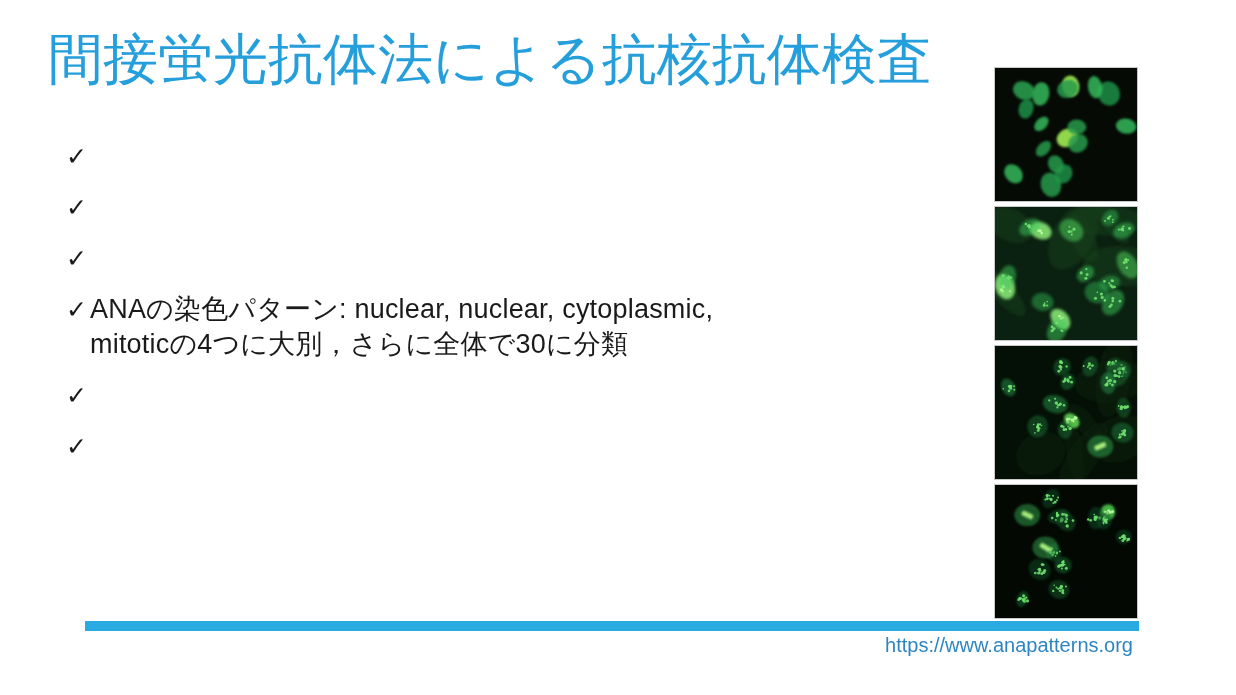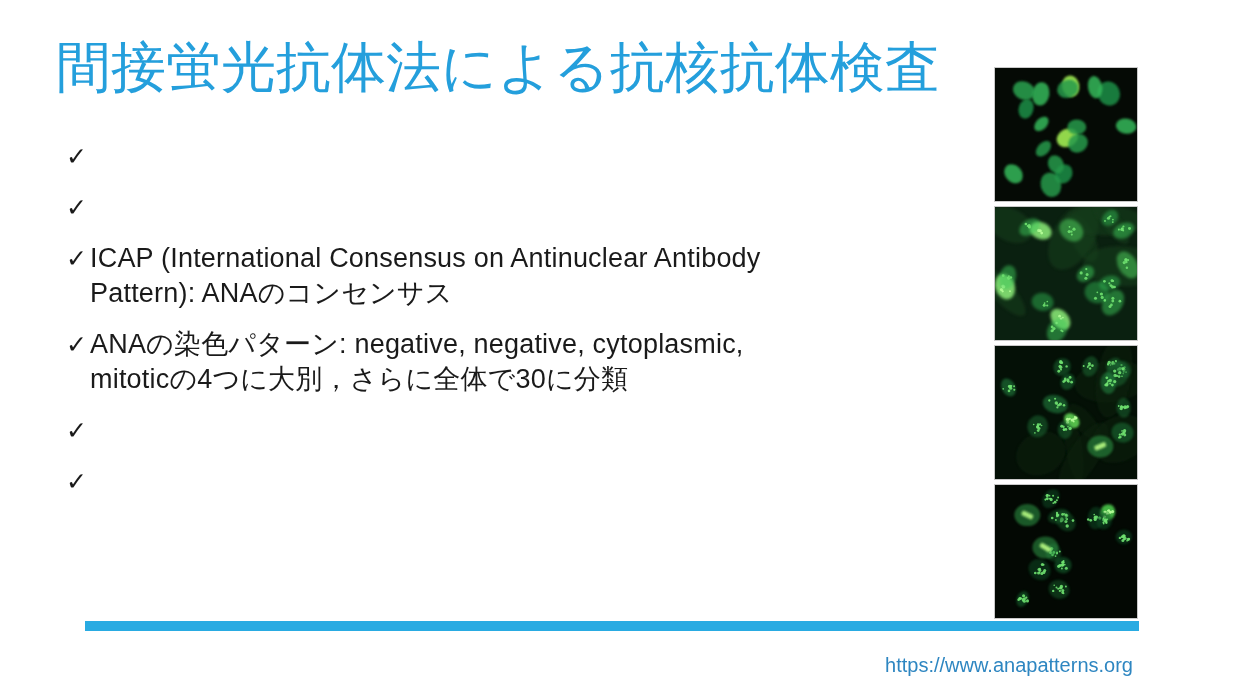--- a/index.html
+++ b/index.html
@@ -12,21 +12,21 @@
   .slide{
     position:relative;
     width:1236px;height:695px;
     background:#ffffff;
     font-family:"Liberation Sans", sans-serif;
     overflow:hidden;
   }
   .slide-title{
     position:absolute;
     left:44px;top:24px;
-    margin:12px;
+    margin:4px;
     width:920px;
     font-size:55px;
     line-height:1.15;
     font-weight:500;
     color:var(--title-blue);
     white-space:nowrap;
   }
   .bullets{
     position:absolute;
     left:66px;top:139px;
@@ -63,21 +63,21 @@
   }
   .micrograph svg{display:block;}
   .divider{
     position:absolute;
     left:85px;top:621px;
     width:1054px;height:10px;
     background:var(--divider-blue);
   }
   .source{
     position:absolute;
-    right:103px;top:654px;
+    right:103px;top:634px;
     font-size:20px;
     color:var(--link-blue);
     text-decoration:none;
   }
 </style>
 </head>
 <body>
 
 <div class="slide">
 
@@ -85,26 +85,24 @@
 
   <div class="bullets">
     <div class="bullet">
       <span class="check">✓</span>
     </div>
     <div class="bullet">
       <span class="check">✓</span>
     </div>
     <div class="bullet">
       <span class="check">✓</span>
-      <span class="btext">ICAP (International Consensus on Antinuclear Antibody
-Pattern): ANAのコンセンサス</span>
     </div>
     <div class="bullet">
       <span class="check">✓</span>
-      <span class="btext">ANAの染色パターン: negative, negative, cytoplasmic,
+      <span class="btext">ANAの染色パターン: nuclear, nuclear, cytoplasmic,
 mitoticの4つに大別，さらに全体で30に分類</span>
     </div>
     <div class="bullet">
       <span class="check">✓</span>
     </div>
     <div class="bullet">
       <span class="check">✓</span>
     </div>
   </div>
 

